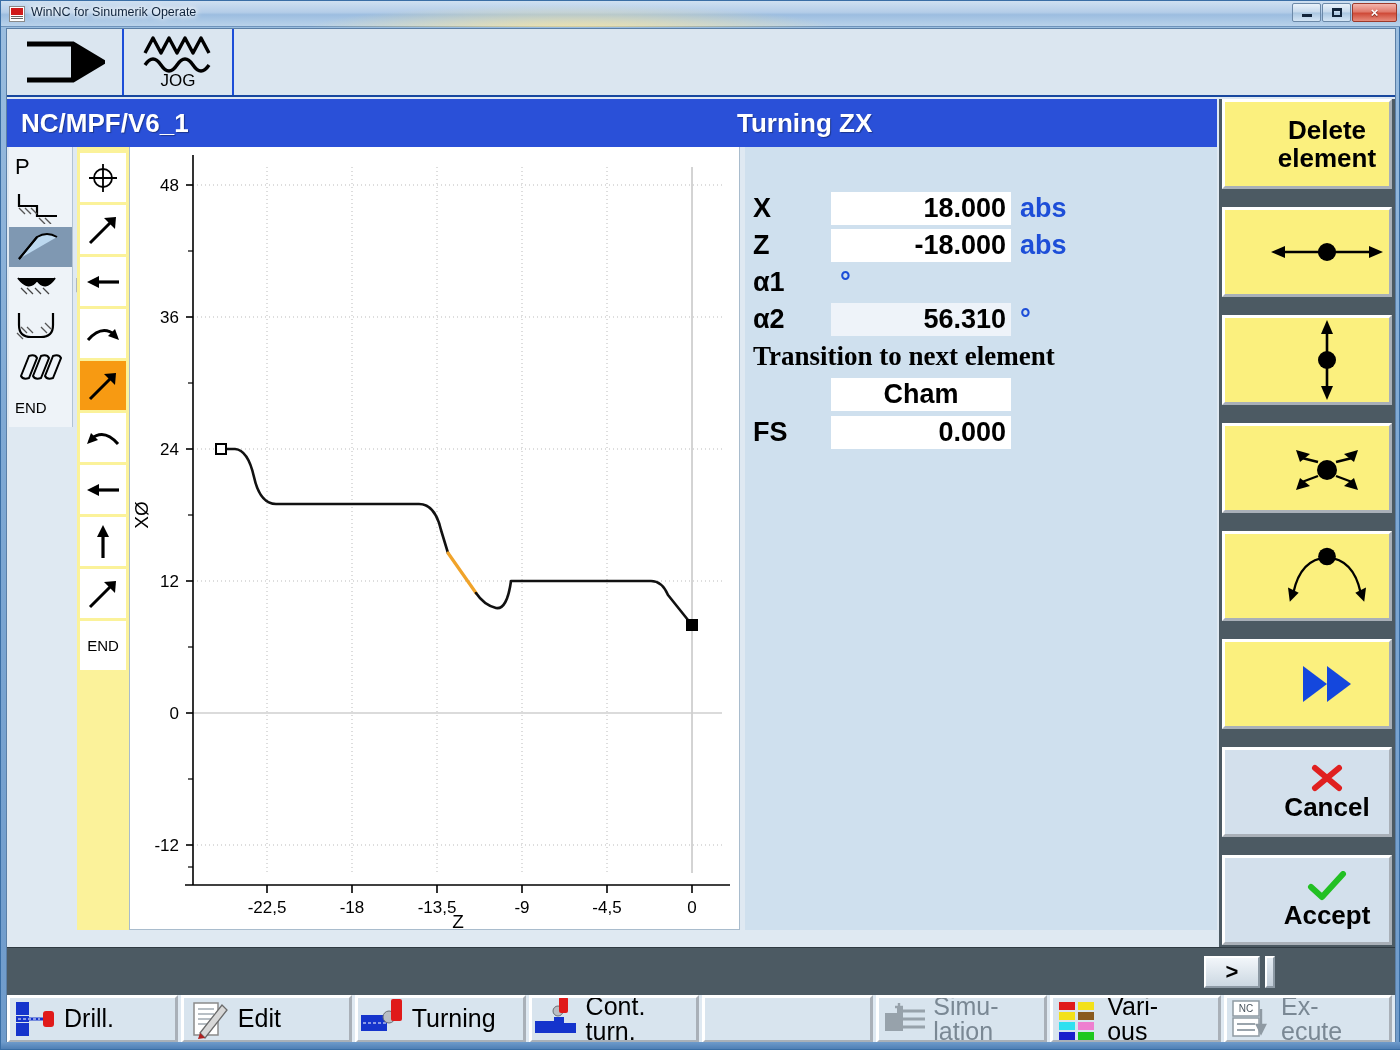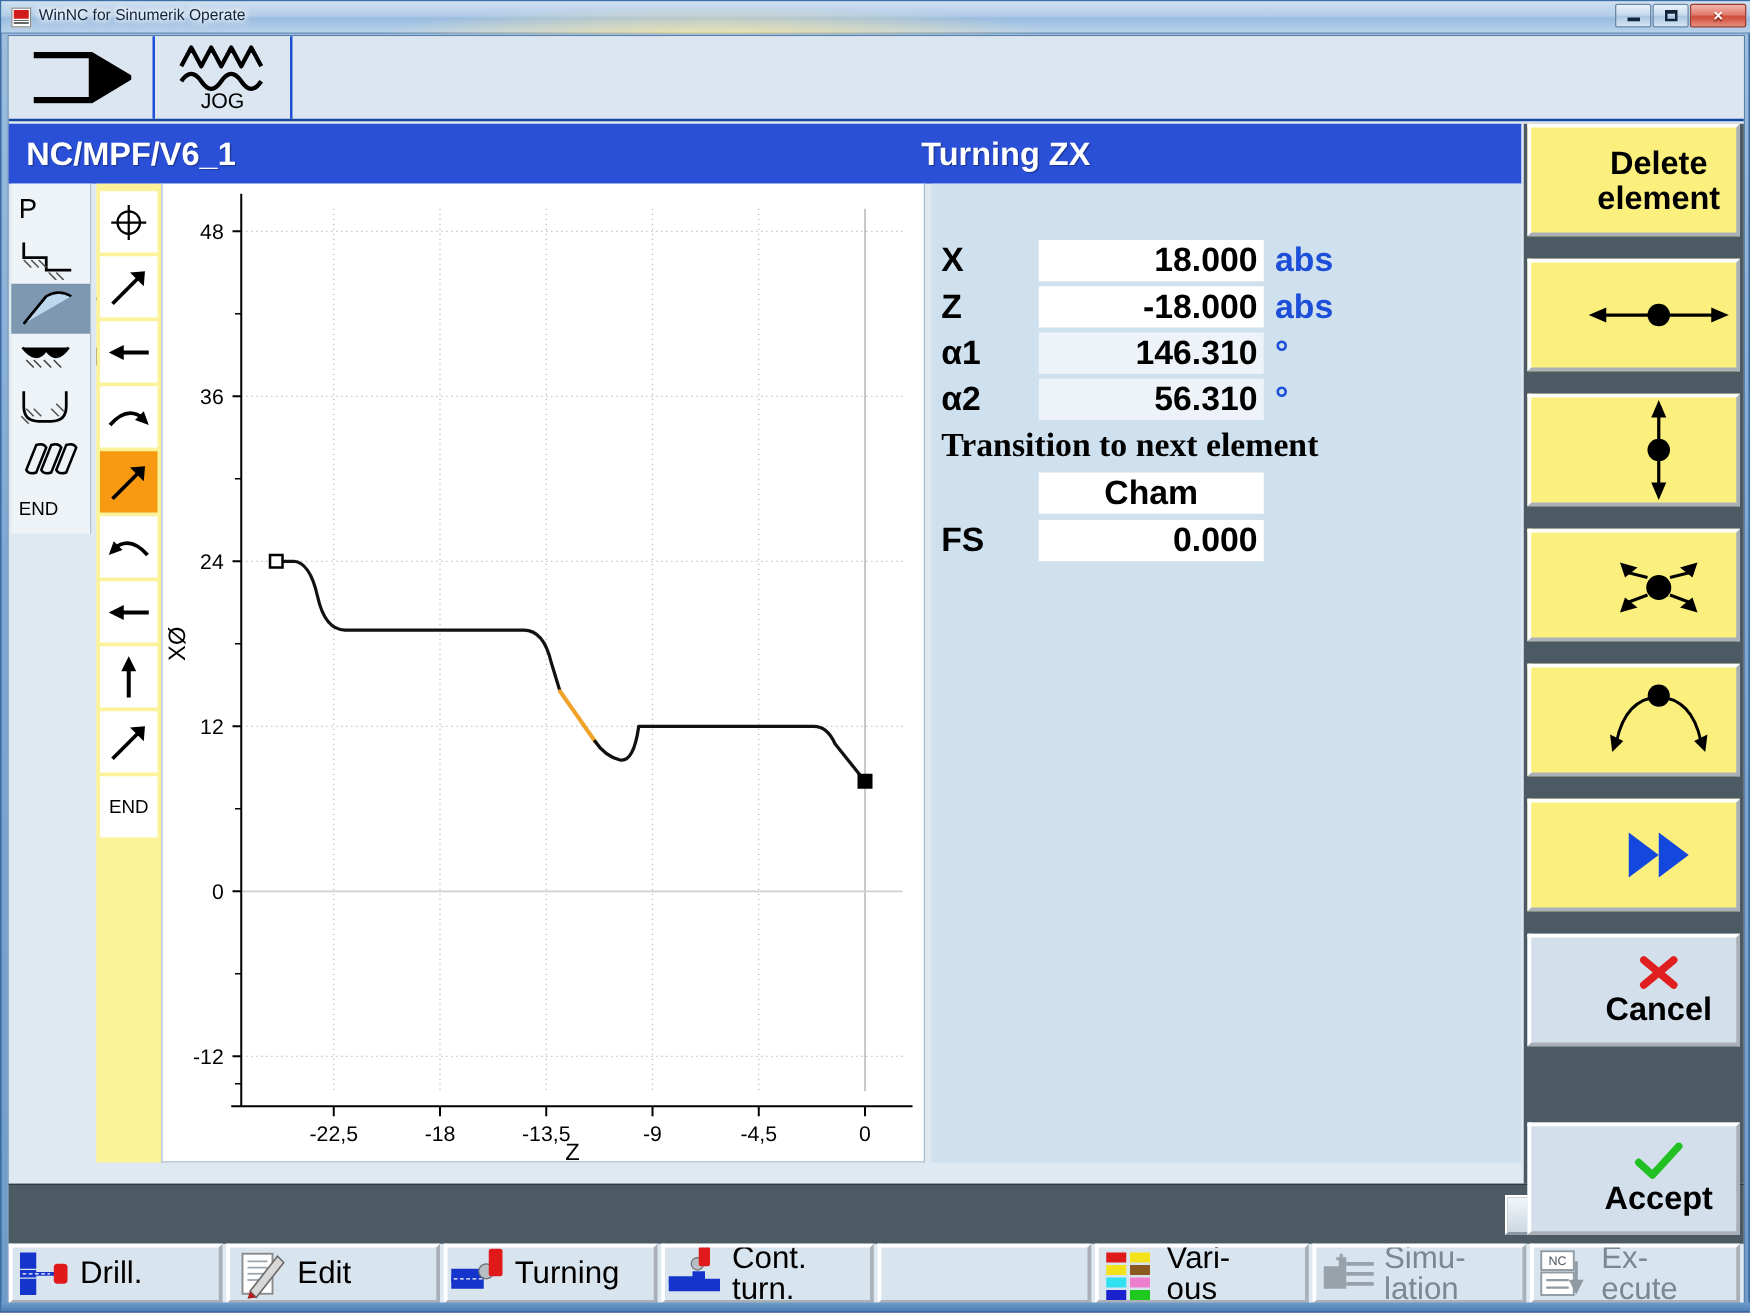--- a/index.html
+++ b/index.html
@@ -440,21 +440,20 @@
           </div>
 
           <div class="prow" style="left:8px; top:81px;">
             <span class="plabel">Z</span>
             <span class="pfield">-18.000</span>
             <span class="punit">abs</span>
           </div>
 
           <div class="prow" style="left:8px; top:118px;">
             <span class="plabel">α1</span>
-            <span class="pfield alt">146.310</span>
             <span class="punit">°</span>
           </div>
 
           <div class="prow" style="left:8px; top:155px;">
             <span class="plabel">α2</span>
             <span class="pfield alt">56.310</span>
             <span class="punit">°</span>
           </div>
 
           <div class="ptitle" style="left:8px; top:194px;">Transition to next element</div>
@@ -536,21 +535,21 @@
 
         <div class="rkey grey" style="top:648px; height:90px;">
           <div style="display:flex;flex-direction:column;align-items:center;">
             <svg width="40" height="30" viewBox="0 0 40 30">
               <path d="M8 5 L32 25 M32 5 L8 25" stroke="#e02020" stroke-width="6" stroke-linecap="round"></path>
             </svg>
             <div class="ktxt">Cancel</div>
           </div>
         </div>
 
-        <div class="rkey grey" style="top:756px; height:90px;margin-top:43px;">
+        <div class="rkey grey" style="top:756px; height:90px;">
           <div style="display:flex;flex-direction:column;align-items:center;">
             <svg width="44" height="30" viewBox="0 0 44 30">
               <path d="M6 16 L17 26 L38 3" stroke="#22c023" stroke-width="6" fill="none" stroke-linecap="round" stroke-linejoin="round"></path>
             </svg>
             <div class="ktxt">Accept</div>
           </div>
         </div>
       </div>
 
       <div class="bottombar">
@@ -611,46 +610,46 @@
           <div class="bk-txt two">Cont.<br>turn.</div>
         </div>
 
         <div class="bkey" style="width:175px;">
           <div class="bk-txt"></div>
         </div>
 
         <div class="bkey" style="width:175px;">
           <div class="bk-ico">
             <svg width="52" height="44" viewBox="0 0 52 44">
+              <path d="M6 16 L18 16 L18 10 L24 10 L24 34 L6 34 Z" fill="#97a2ab"></path>
+              <g stroke="#97a2ab" stroke-width="3">
+                <line x1="24" y1="14" x2="46" y2="14"></line>
+                <line x1="24" y1="22" x2="46" y2="22"></line>
+                <line x1="24" y1="30" x2="46" y2="30"></line>
+              </g>
+              <path d="M20 6 L20 14 M16 10 L24 10" stroke="#97a2ab" stroke-width="2.4"></path>
+            </svg>
+          </div>
+          <div class="bk-txt two grey">Simu-<br>lation</div>
+        </div>
+
+        <div class="bkey" style="width:175px;">
+          <div class="bk-ico">
+            <svg width="52" height="44" viewBox="0 0 52 44">
               <rect x="6" y="5" width="16" height="8" fill="#e01a1a"></rect>
               <rect x="25" y="5" width="16" height="8" fill="#f3e11a"></rect>
               <rect x="6" y="15" width="16" height="8" fill="#f3e11a"></rect>
               <rect x="25" y="15" width="16" height="8" fill="#8a5a1e"></rect>
               <rect x="6" y="25" width="16" height="8" fill="#2ee0f0"></rect>
               <rect x="25" y="25" width="16" height="8" fill="#ee7fd0"></rect>
               <rect x="6" y="35" width="16" height="8" fill="#1a20cc"></rect>
               <rect x="25" y="35" width="16" height="8" fill="#1ec81e"></rect>
             </svg>
           </div>
           <div class="bk-txt two">Vari-<br>ous</div>
-        </div>
-
-        <div class="bkey" style="width:175px;">
-          <div class="bk-ico">
-            <svg width="52" height="44" viewBox="0 0 52 44">
-              <path d="M6 16 L18 16 L18 10 L24 10 L24 34 L6 34 Z" fill="#97a2ab"></path>
-              <g stroke="#97a2ab" stroke-width="3">
-                <line x1="24" y1="14" x2="46" y2="14"></line>
-                <line x1="24" y1="22" x2="46" y2="22"></line>
-                <line x1="24" y1="30" x2="46" y2="30"></line>
-              </g>
-              <path d="M20 6 L20 14 M16 10 L24 10" stroke="#97a2ab" stroke-width="2.4"></path>
-            </svg>
-          </div>
-          <div class="bk-txt two grey">Simu-<br>lation</div>
         </div>
 
         <div class="bkey" style="width:172px;">
           <div class="bk-ico">
             <svg width="52" height="44" viewBox="0 0 52 44">
               <rect x="6" y="4" width="26" height="15" fill="#fff" stroke="#8f9aa3" stroke-width="1.5"></rect>
               <text x="19" y="15" text-anchor="middle" font-family="Liberation Sans, sans-serif" font-size="10" fill="#4a555e">NC</text>
               <rect x="6" y="21" width="26" height="18" fill="#fff" stroke="#8f9aa3" stroke-width="1.5"></rect>
               <g stroke="#8f9aa3" stroke-width="1.8">
                 <line x1="10" y1="27" x2="28" y2="27"></line>

